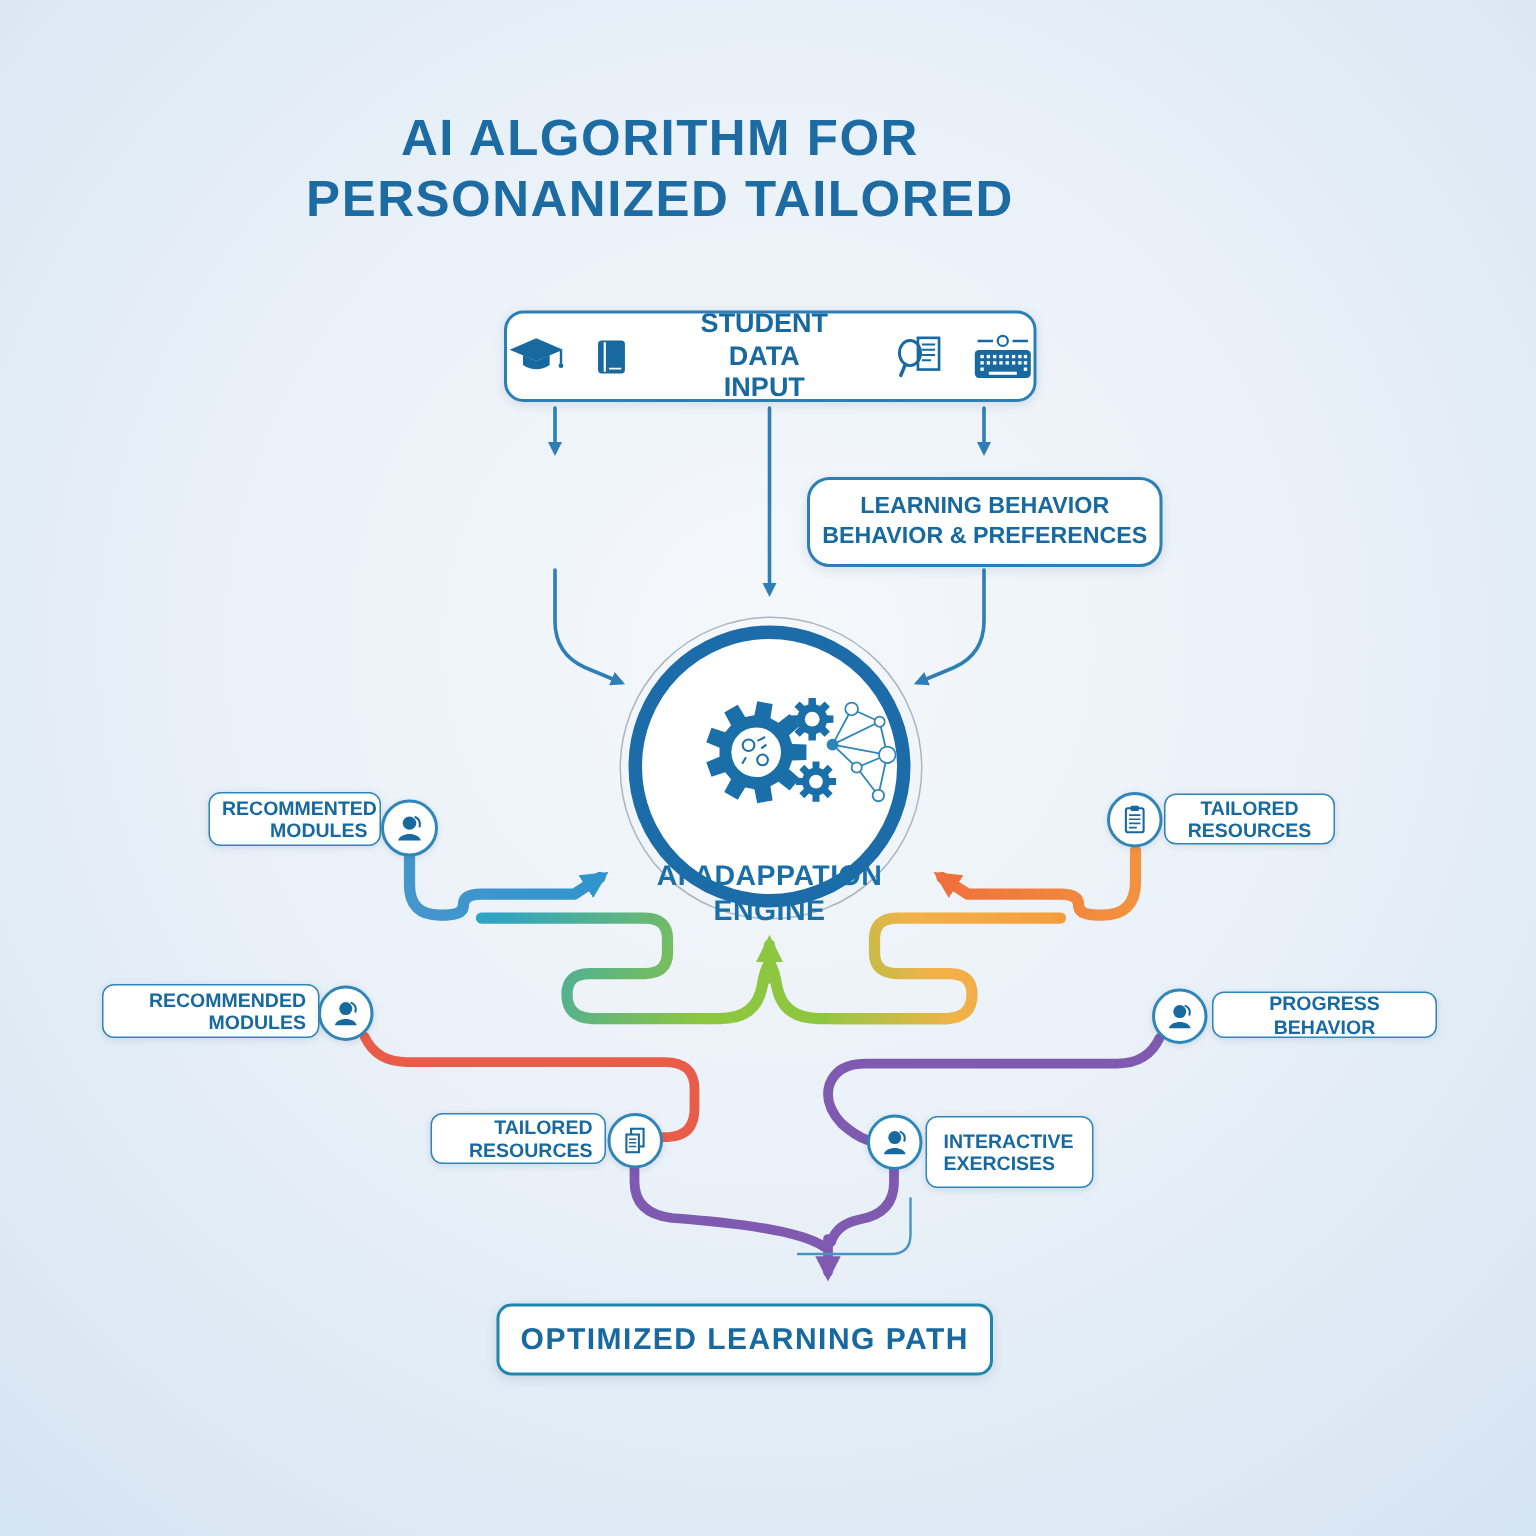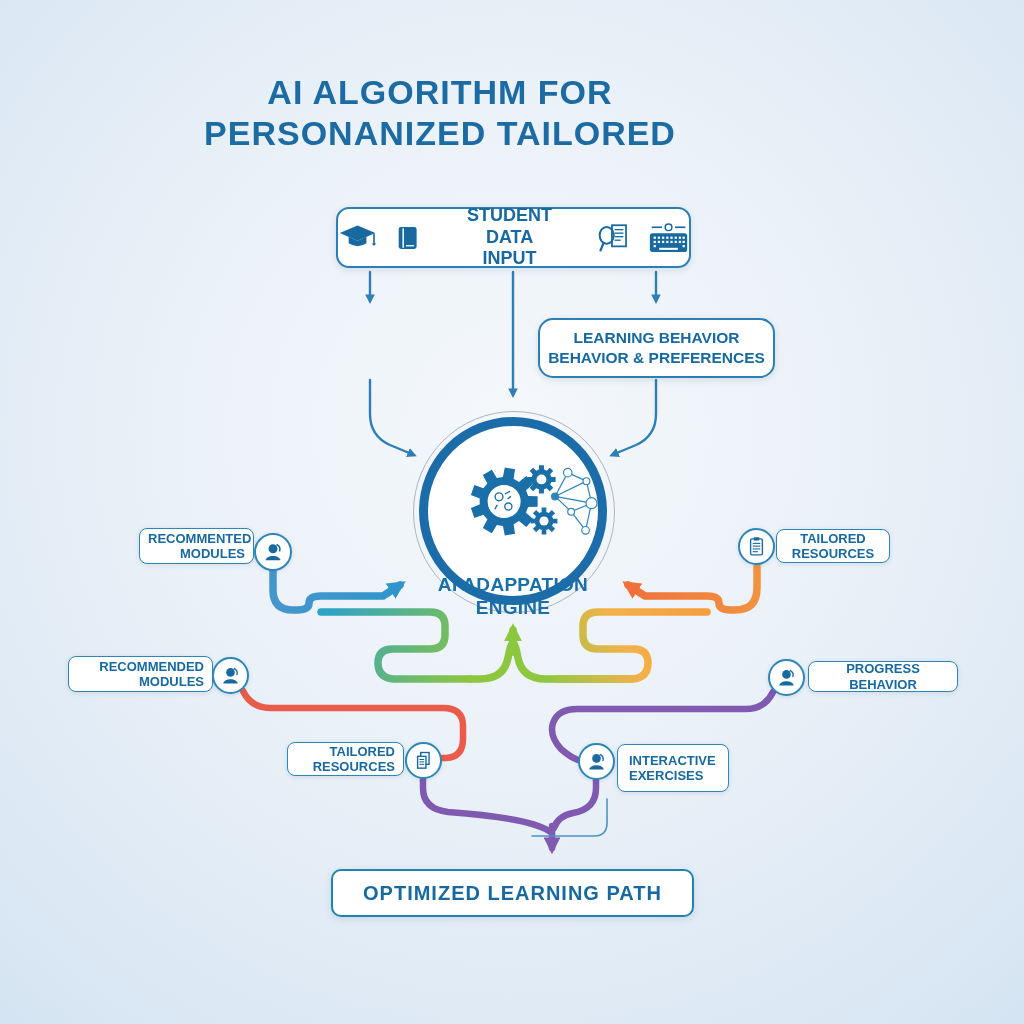--- a/index.html
+++ b/index.html
@@ -281,17 +281,17 @@
   <div class="icircle" style="left:578px;top:743px;width:37px;height:37px;">
     <svg width="25" height="25">
         <use href="#sym-person"></use>
       </svg>
   </div>
   <div class="sbox left" style="left:617px;top:744px;width:112px;height:48px;padding-left:11px;">
     <div>INTERACTIVE</div>
     <div>EXERCISES</div>
   </div>
 
-  <div class="nbox center" style="left:331px;top:869px;width:363px;height:48px;font-size:20px;letter-spacing:1px;border-radius:10px;border-color:#1f85ad;">
+  <div class="nbox center" style="left:331px;top:869px;width:331px;height:48px;font-size:20px;letter-spacing:1px;border-radius:10px;border-color:#1f85ad;">
     <div>OPTIMIZED LEARNING PATH</div>
   </div>
 
 </div>
 
 </body></html>

